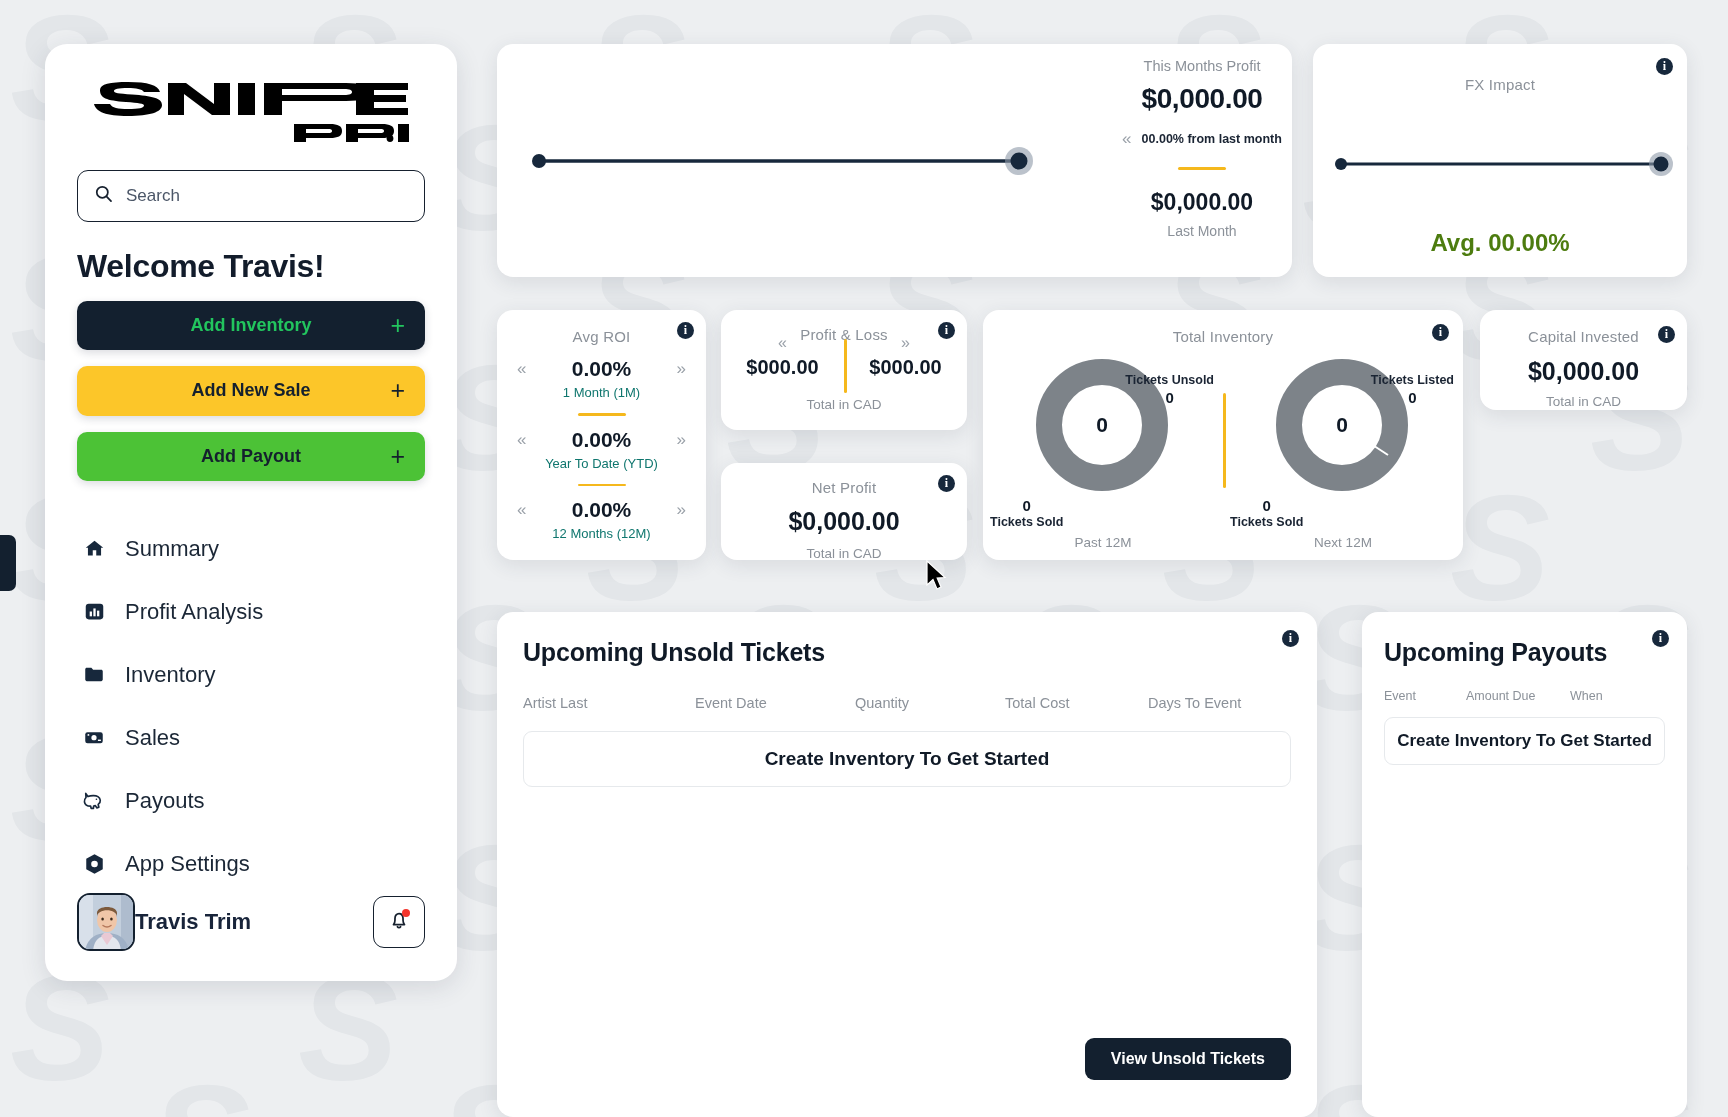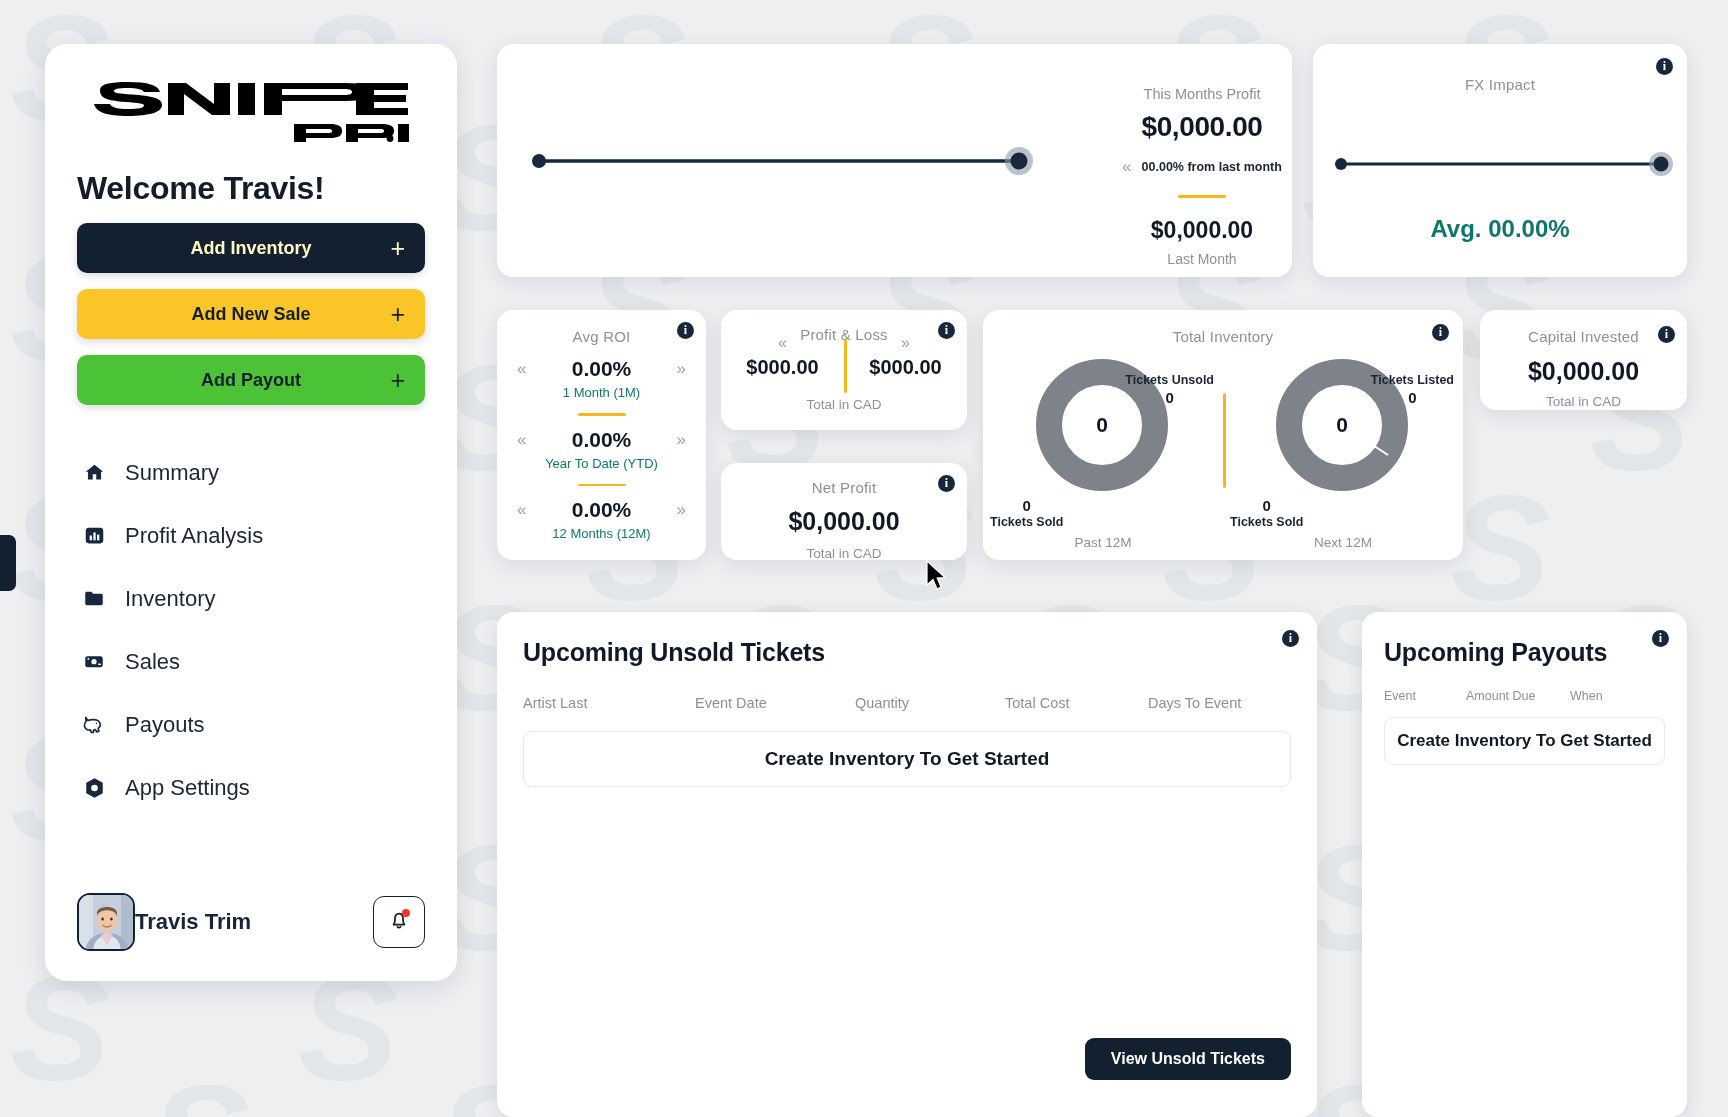--- a/index.html
+++ b/index.html
@@ -74,21 +74,21 @@
     position: relative;
     font-size: 18px;
     font-weight: bold;
     cursor: pointer;
     box-shadow: 0 3px 9px rgba(30,40,60,.16);
     user-select: none;
   }
   .action-btn .plus {
     position: absolute; right: 20px; font-size: 25px; font-weight: 400; line-height: 1;
   }
-  .btn-dark  { background: #13202f; color: #fef9c3; }
+  .btn-dark  { background: #13202f; color: #22c55e; }
   .btn-amber { background: #fcc629; color: #14202e; }
   .btn-green { background: #4cc236; color: #14202e; }
 
   .nav { margin-top: 38px; display: flex; flex-direction: column; gap: 4px; }
   .nav-item {
     display: flex; align-items: center; gap: 18px;
     height: 59px; cursor: pointer; color: #1b2736;
     font-size: 22px; padding-left: 4px;
   }
   .nav-item .nav-ico { width: 26px; display: flex; align-items: center; justify-content: center; }
@@ -128,36 +128,36 @@
     background: #17283c; color: #fff; font-size: 12px; font-weight: bold;
     display: flex; align-items: center; justify-content: center;
     font-family: "Liberation Serif", serif; cursor: pointer;
   }
 
   
   #profit-card { left: 497px; top: 44px; width: 795px; height: 233px; }
   .spark-wrap { position: absolute; left: 0; top: 0; width: 615px; height: 233px; }
   .profit-right {
     position: absolute; right: 0; top: 0; width: 180px; height: 299px;
-    display: flex; flex-direction: column; align-items: center; padding-top: 42px;
+    display: flex; flex-direction: column; align-items: center; padding-top: 14px;
   }
   .mini-label { font-size: 14.5px; color: #8b9199; }
   .big-money { font-size: 28px; font-weight: bold; color: #101a27; margin-top: 9px; letter-spacing: -.4px; }
   .delta-row { display: flex; align-items: center; gap: 10px; margin-top: 15px; }
   .delta-row .chev { color: #9aa1a9; font-size: 17px; line-height: 1; }
   .delta-row .delta-txt { font-size: 12.5px; font-weight: bold; color: #1a2433; }
   .amber-rule { width: 48px; height: 2.5px; background: #f5b81c; margin-top: 20px; border-radius: 2px; }
   .money-2 { font-size: 23px; font-weight: bold; color: #101a27; margin-top: 19px; }
   .sub-label { font-size: 14px; color: #8b9199; margin-top: 7px; }
 
   
   #fx-card { left: 1313px; top: 44px; width: 374px; height: 233px; }
   #fx-card .card-title { padding-top: 22px; margin-top: 10px; }
   .fx-line { position: absolute; left: 0; top: 95px; width: 374px; height: 50px; }
-  .fx-avg { position: absolute; bottom: 34px; width: 100%; text-align: center; font-size: 24px; font-weight: bold; color: #0f766e; }
+  .fx-avg { position: absolute; bottom: 20px; width: 100%; text-align: center; font-size: 24px; font-weight: bold; color: #4d7c0f; }
 
   
   #roi-card { left: 497px; top: 310px; width: 209px; height: 250px; padding-top: 18px; }
   .roi-row { margin-top: 12px; position: relative; text-align: center; }
   .roi-row:first-of-type { margin-top: 18px; }
   .roi-val { font-size: 21px; font-weight: bold; color: #101a27; }
   .roi-sub { font-size: 13px; color: #0f766e; margin-top: 4px; }
   .roi-chev-l, .roi-chev-r {
     position: absolute; top: 2px; font-size: 17px; color: #9aa1a9; cursor: pointer;
   }
@@ -277,20 +277,29 @@
           <path d="M170 3 L252 3 C268 3 276 6 276 12 C276 18 268 21 252 21 L188 21 L188 35 L170 35 Z M188 9 L188 15 L250 15 C256 15 258 14 258 12 C258 10 256 9 250 9 Z"></path>
           <path d="M262 3 L314 3 L314 10 L280 10 L280 15 L312 15 L312 22 L280 22 L280 28 L314 28 L314 35 L262 35 Z"></path>
           <path d="M200 44 L236 44 C244 44 248 46 248 51 C248 56 244 58 236 58 L212 58 L212 62 L200 62 Z M212 49 L212 53 L234 53 C237 53 238 52.5 238 51 C238 49.5 237 49 234 49 Z"></path>
           <path d="M252 44 L288 44 C296 44 300 46 300 51 C300 56 296 58 288 58 L264 58 L264 62 L252 62 Z M264 49 L264 53 L286 53 C289 53 290 52.5 290 51 C290 49.5 289 49 286 49 Z"></path>
           <circle cx="296" cy="58.5" r="3.4"></circle>
           <path d="M304 44 L315 44 L315 62 L304 62 Z"></path>
         </g>
       </svg>
     </div>
 
+    <div class="search-box">
+      <span>
+        <svg width="19" height="19" viewBox="0 0 24 24" fill="none" stroke="#16202e" stroke-width="2.2">
+          <circle cx="10.5" cy="10.5" r="7"></circle>
+            <line x1="16" y1="16" x2="21.5" y2="21.5" stroke-linecap="round"></line>
+        </svg>
+      </span>
+      <input type="text" placeholder="Search" style="">
+    </div>
 
     <div class="welcome">Welcome Travis!</div>
 
     <div class="action-btn btn-dark">
       <span>Add Inventory</span>
       <span class="plus">+</span>
     </div>
     <div class="action-btn btn-amber">
       <span>Add New Sale</span>
       <span class="plus">+</span>

